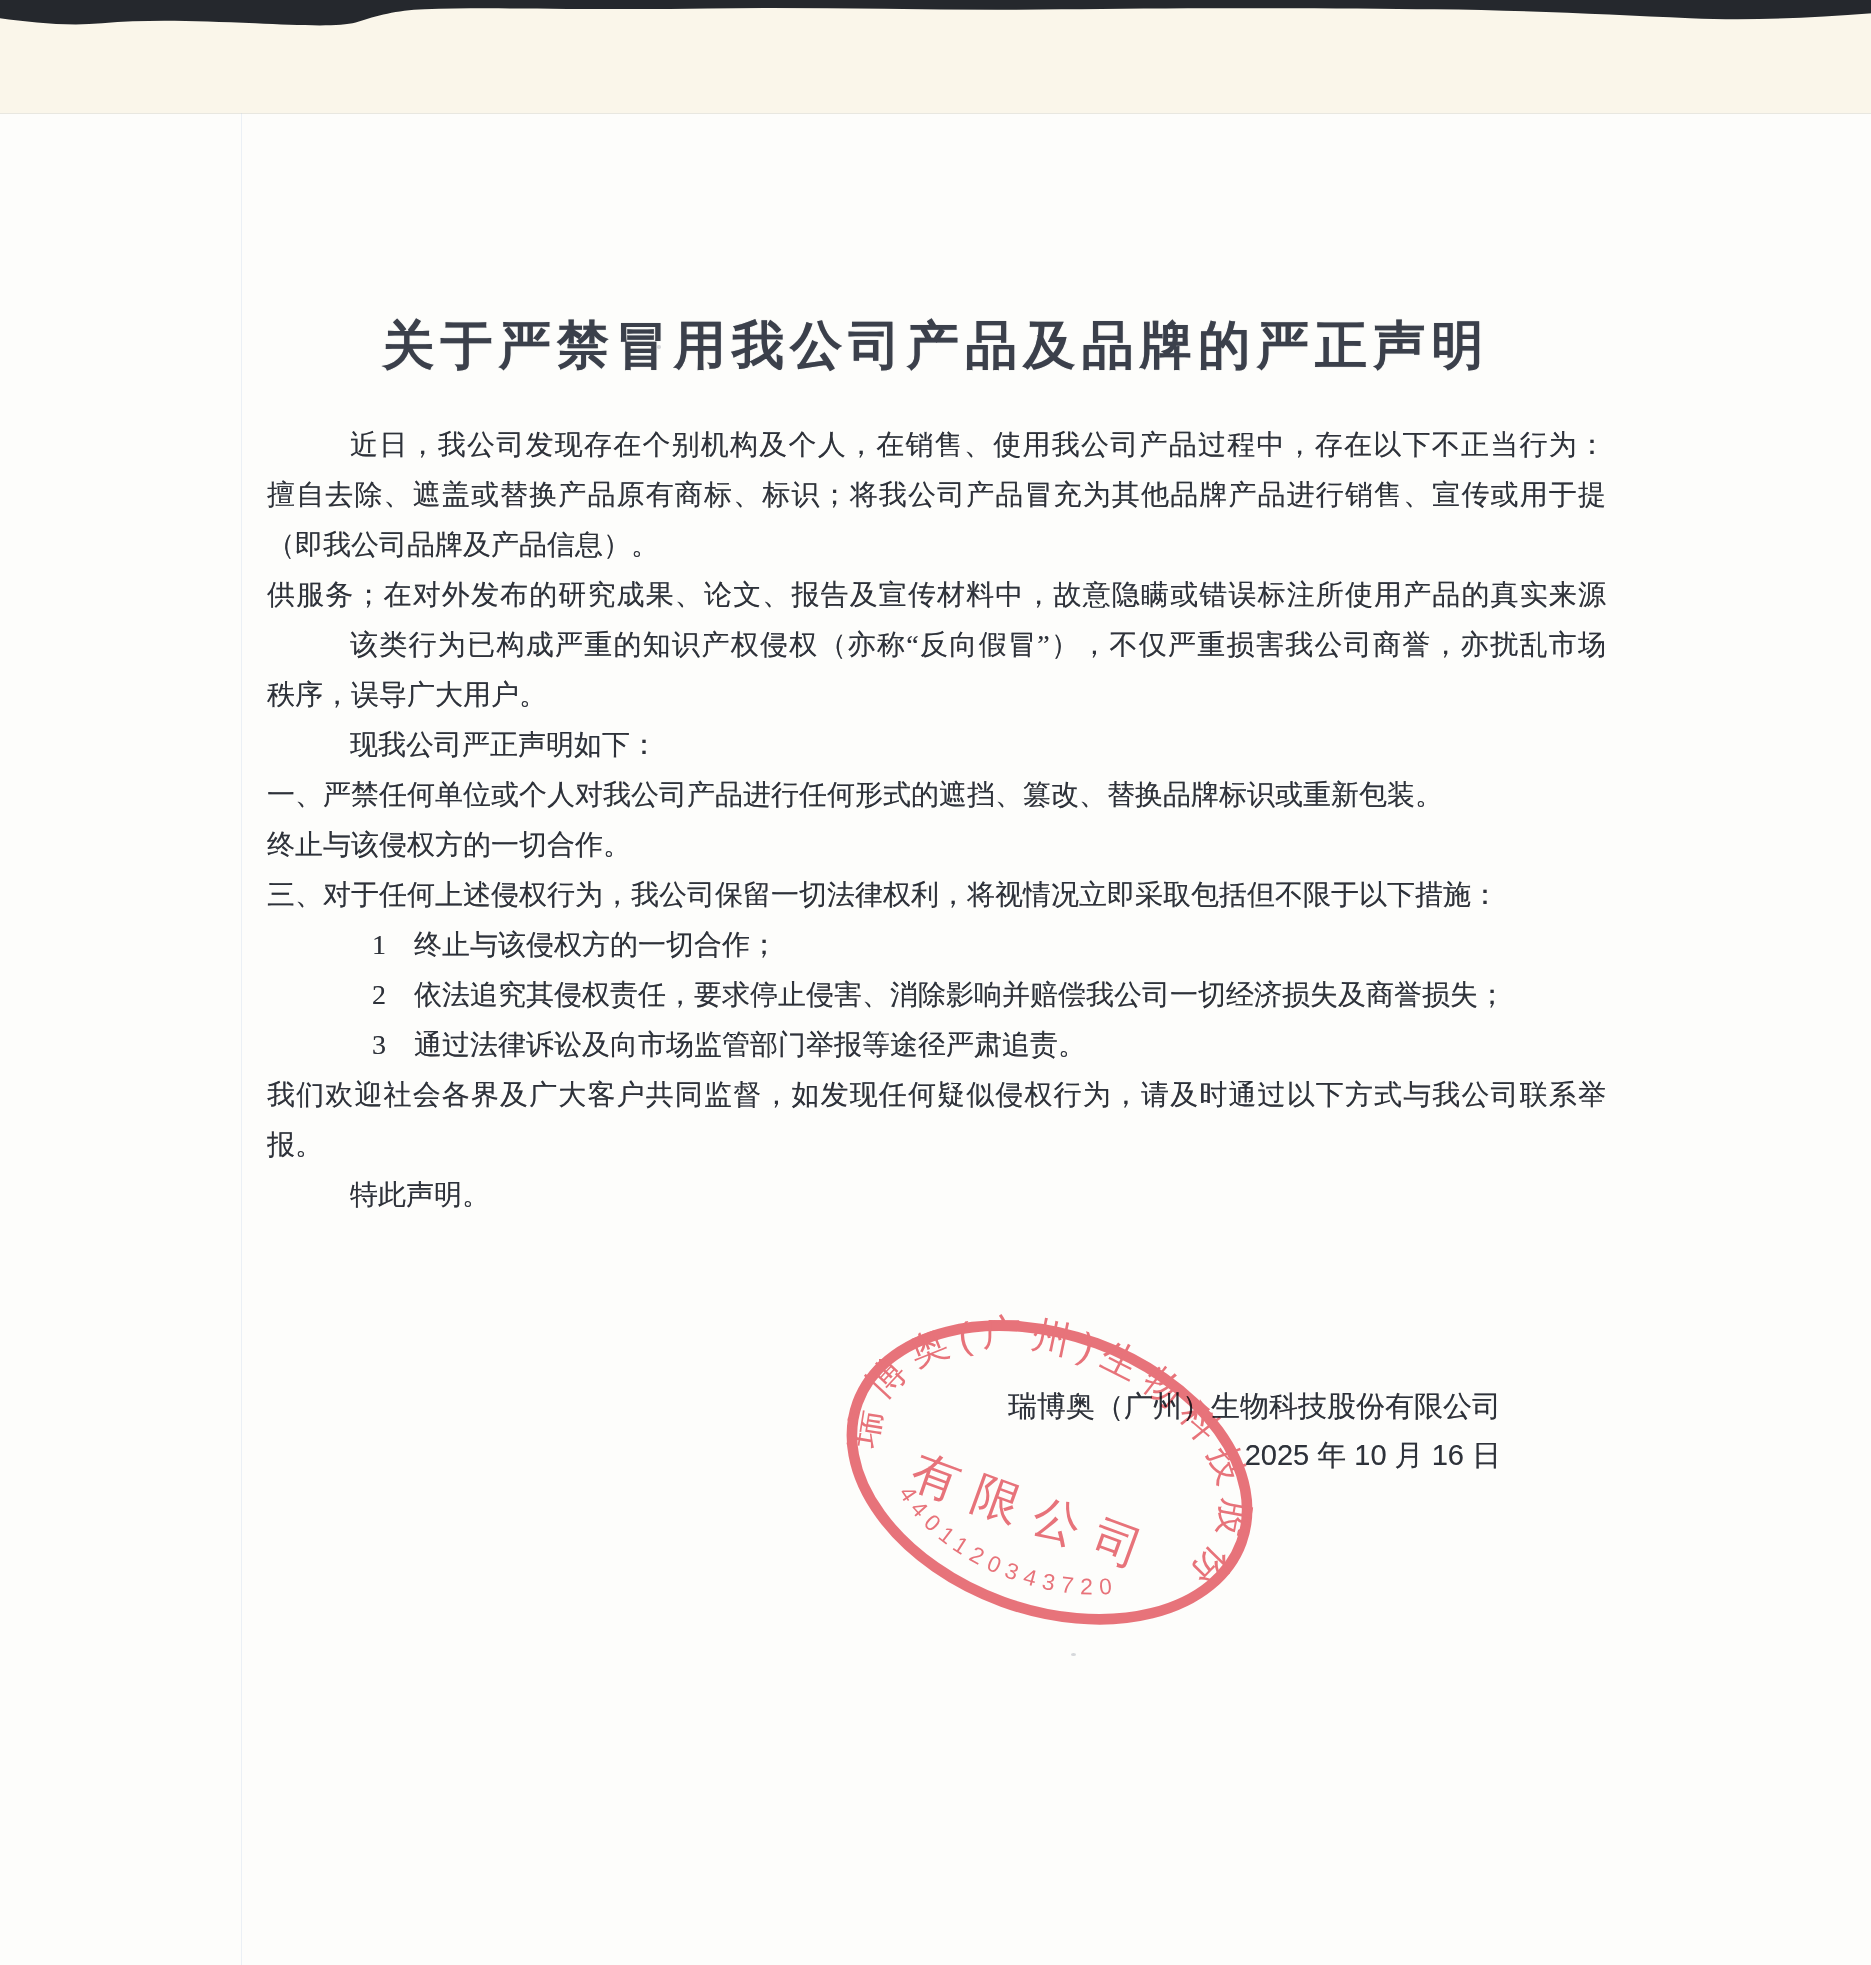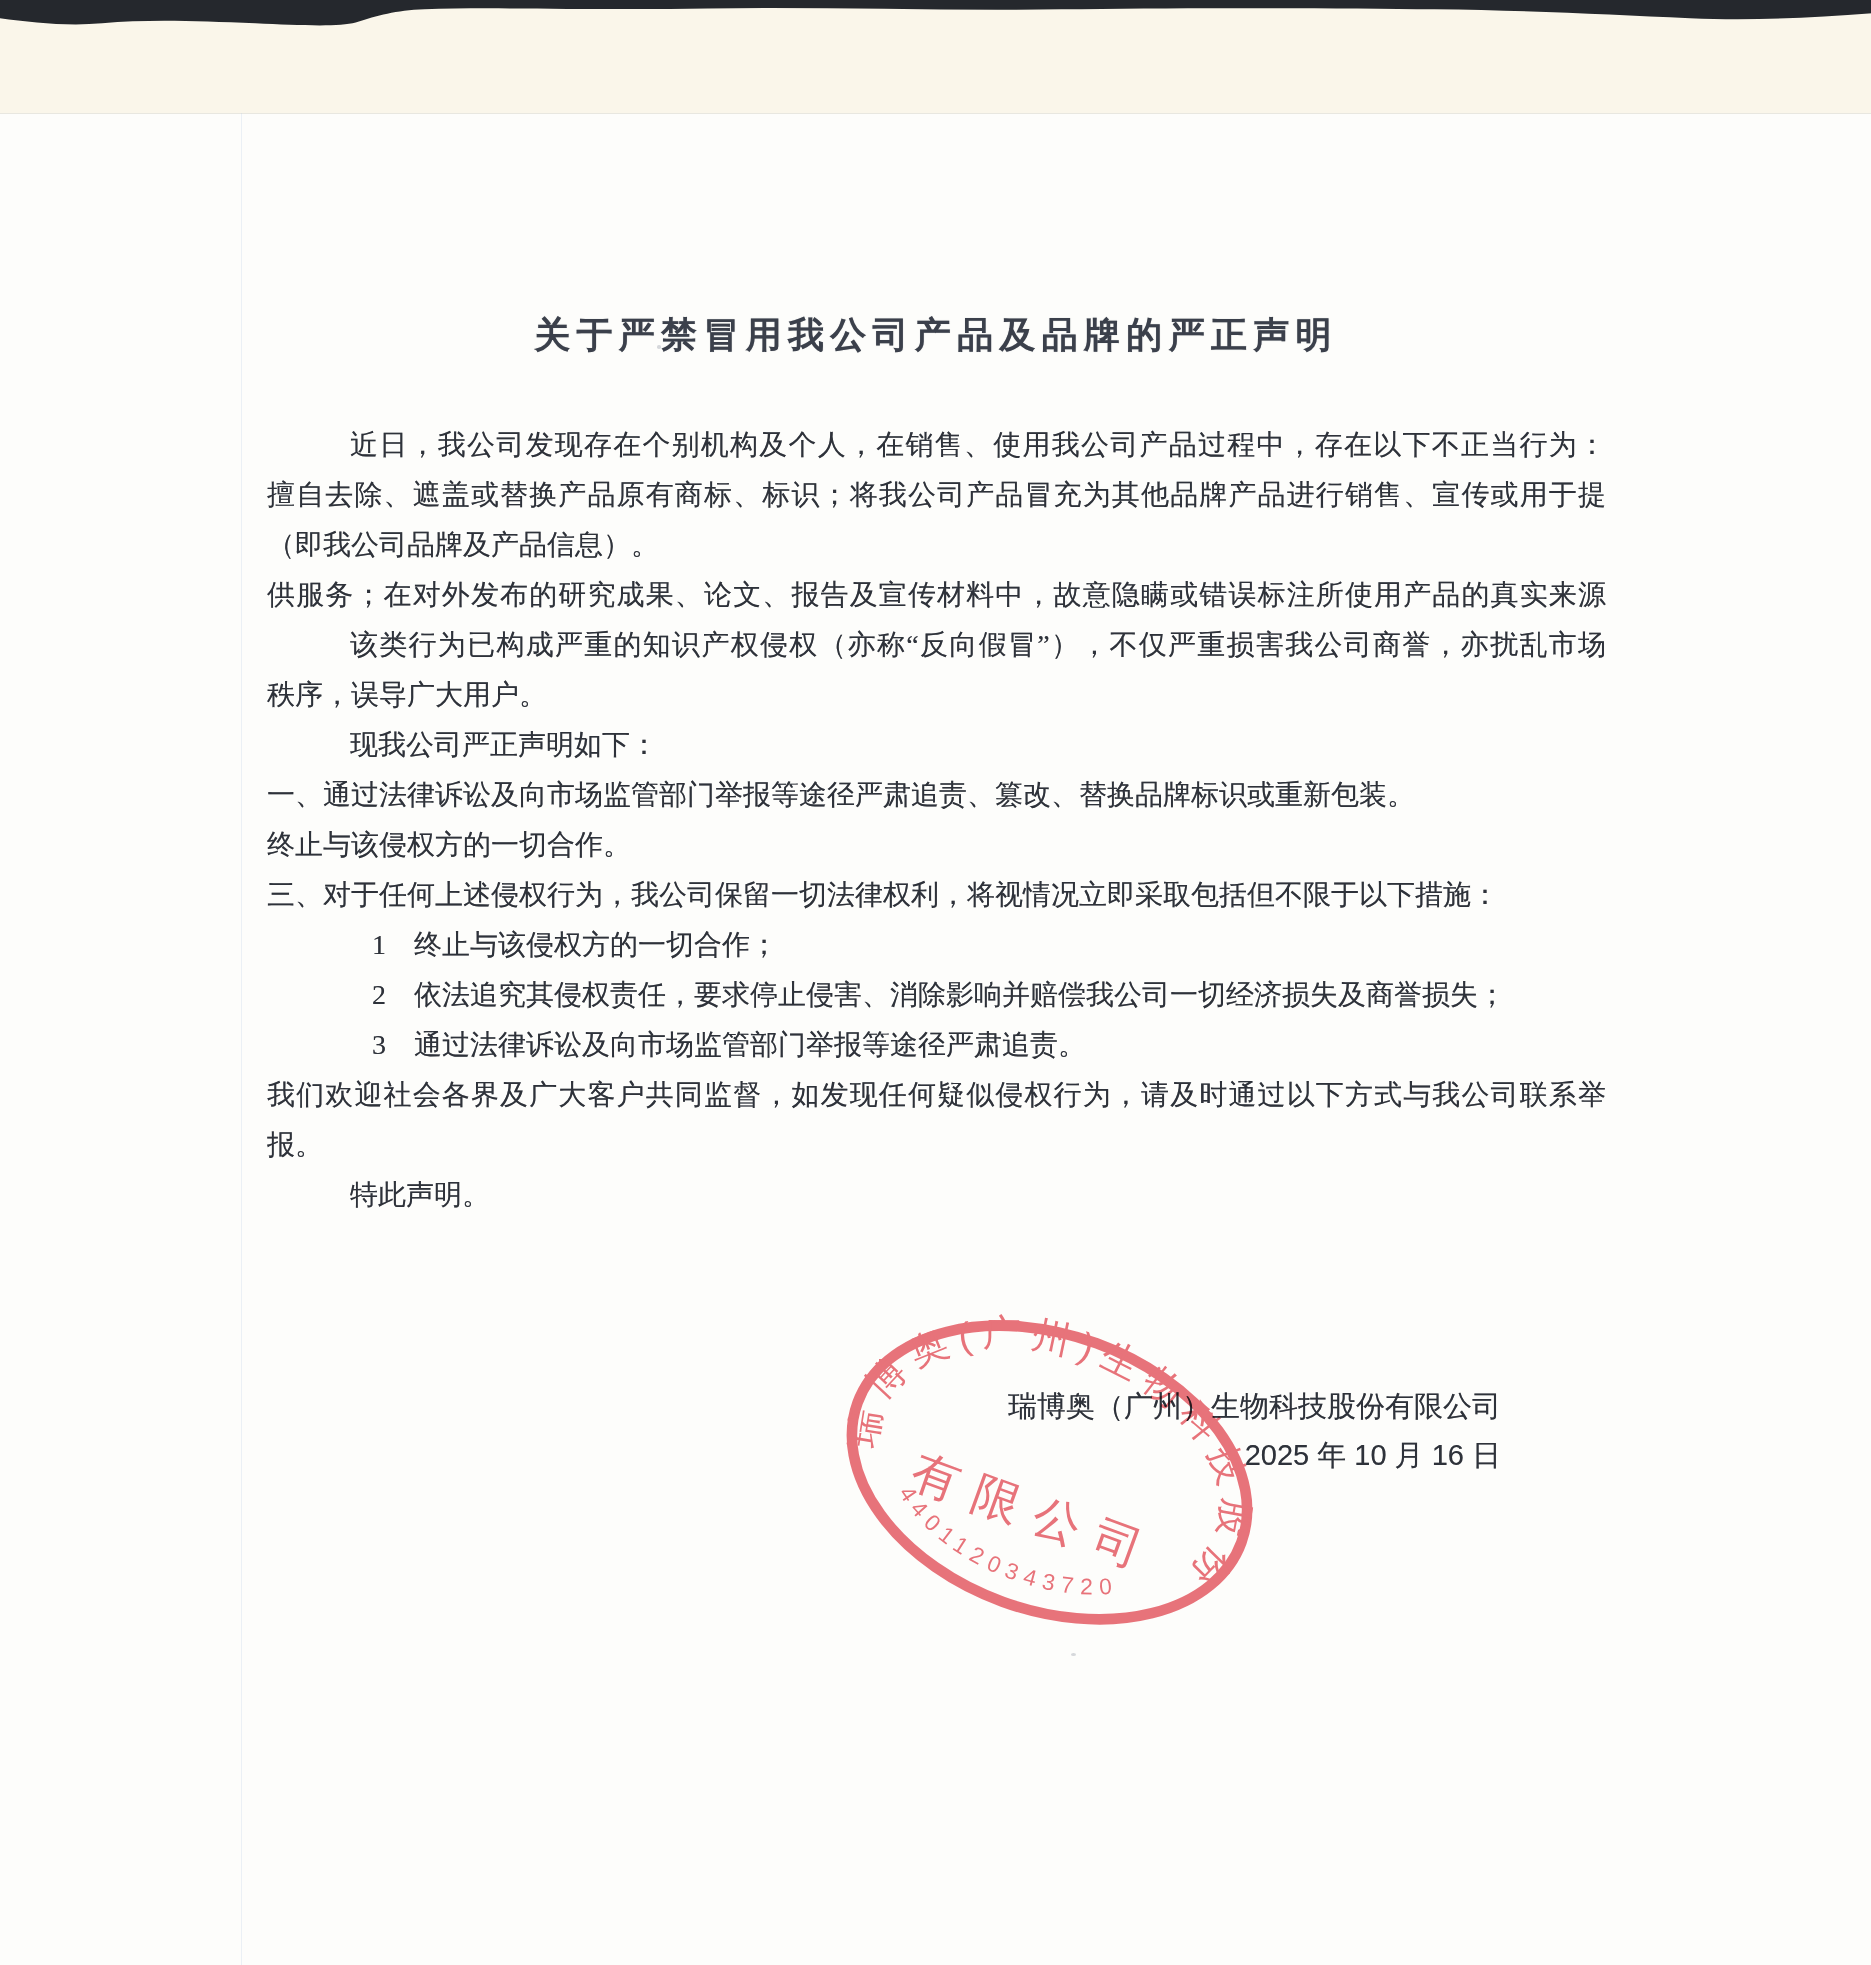--- a/index.html
+++ b/index.html
@@ -12,21 +12,21 @@
   .scan-cream{position:absolute;left:0;top:0;width:1872px;height:113px;background:#faf6ea;}
   .page-edge-line{position:absolute;left:0;top:113px;width:1872px;height:0;border-top:1.2px solid #e8e7e0;}
   
   .scan-band{position:absolute;left:0;top:0;width:1872px;height:35px;}
   
   .scan-streak{position:absolute;left:241px;top:113px;width:1.2px;height:2534px;background:rgba(190,210,230,0.28);}
   .speck{position:absolute;border-radius:50%;background:#b7bac1;opacity:.55;}
 
   .doc-title{
     position:absolute;left:0;top:311px;width:1872px;
-    text-align:center;font-size:36px;font-weight:bold;letter-spacing:6.3px;
+    text-align:center;font-size:52px;font-weight:bold;letter-spacing:6.3px;
     color:#3b404b;text-shadow:0 0 0.8px rgba(55,60,72,.45);
     white-space:nowrap;
   }
   .doc-body{
     position:absolute;left:267px;top:420px;width:1339px;
     font-size:28px;color:#2e323a;text-shadow:0 0 0.4px rgba(46,50,58,.5);font-family:Liberation Serif, serif;
   }
   .line{height:50px;line-height:50px;white-space:nowrap;}
   .line.just{white-space:normal;text-align:justify;text-align-last:justify;text-justify:inter-character;overflow:hidden;}
   .indent{padding-left:83px}
@@ -68,21 +68,21 @@
 <div class="doc-title">关于严禁冒用我公司产品及品牌的严正声明</div>
 
 <div class="doc-body">
   <div class="line just indent">近日，我公司发现存在个别机构及个人，在销售、使用我公司产品过程中，存在以下不正当行为：</div>
   <div class="line just">擅自去除、遮盖或替换产品原有商标、标识；将我公司产品冒充为其他品牌产品进行销售、宣传或用于提</div>
   <div class="line">（即我公司品牌及产品信息）。</div>
   <div class="line just">供服务；在对外发布的研究成果、论文、报告及宣传材料中，故意隐瞒或错误标注所使用产品的真实来源</div>
   <div class="line just indent">该类行为已构成严重的知识产权侵权（亦称“反向假冒”），不仅严重损害我公司商誉，亦扰乱市场</div>
   <div class="line">秩序，误导广大用户。</div>
   <div class="line indent">现我公司严正声明如下：</div>
-  <div class="line">一、通过法律诉讼及向市场监管部门举报等途径严肃追责、篡改、替换品牌标识或重新包装。</div>
+  <div class="line">一、严禁任何单位或个人对我公司产品进行任何形式的遮挡、篡改、替换品牌标识或重新包装。</div>
   <div class="line">终止与该侵权方的一切合作。</div>
   <div class="line">三、对于任何上述侵权行为，我公司保留一切法律权利，将视情况立即采取包括但不限于以下措施：</div>
   <div class="line indent2">1　终止与该侵权方的一切合作；</div>
   <div class="line indent2">2　依法追究其侵权责任，要求停止侵害、消除影响并赔偿我公司一切经济损失及商誉损失；</div>
   <div class="line indent2">3　通过法律诉讼及向市场监管部门举报等途径严肃追责。</div>
   <div class="line just">我们欢迎社会各界及广大客户共同监督，如发现任何疑似侵权行为，请及时通过以下方式与我公司联系举</div>
   <div class="line">报。</div>
   <div class="line indent">特此声明。</div>
 </div>
 

